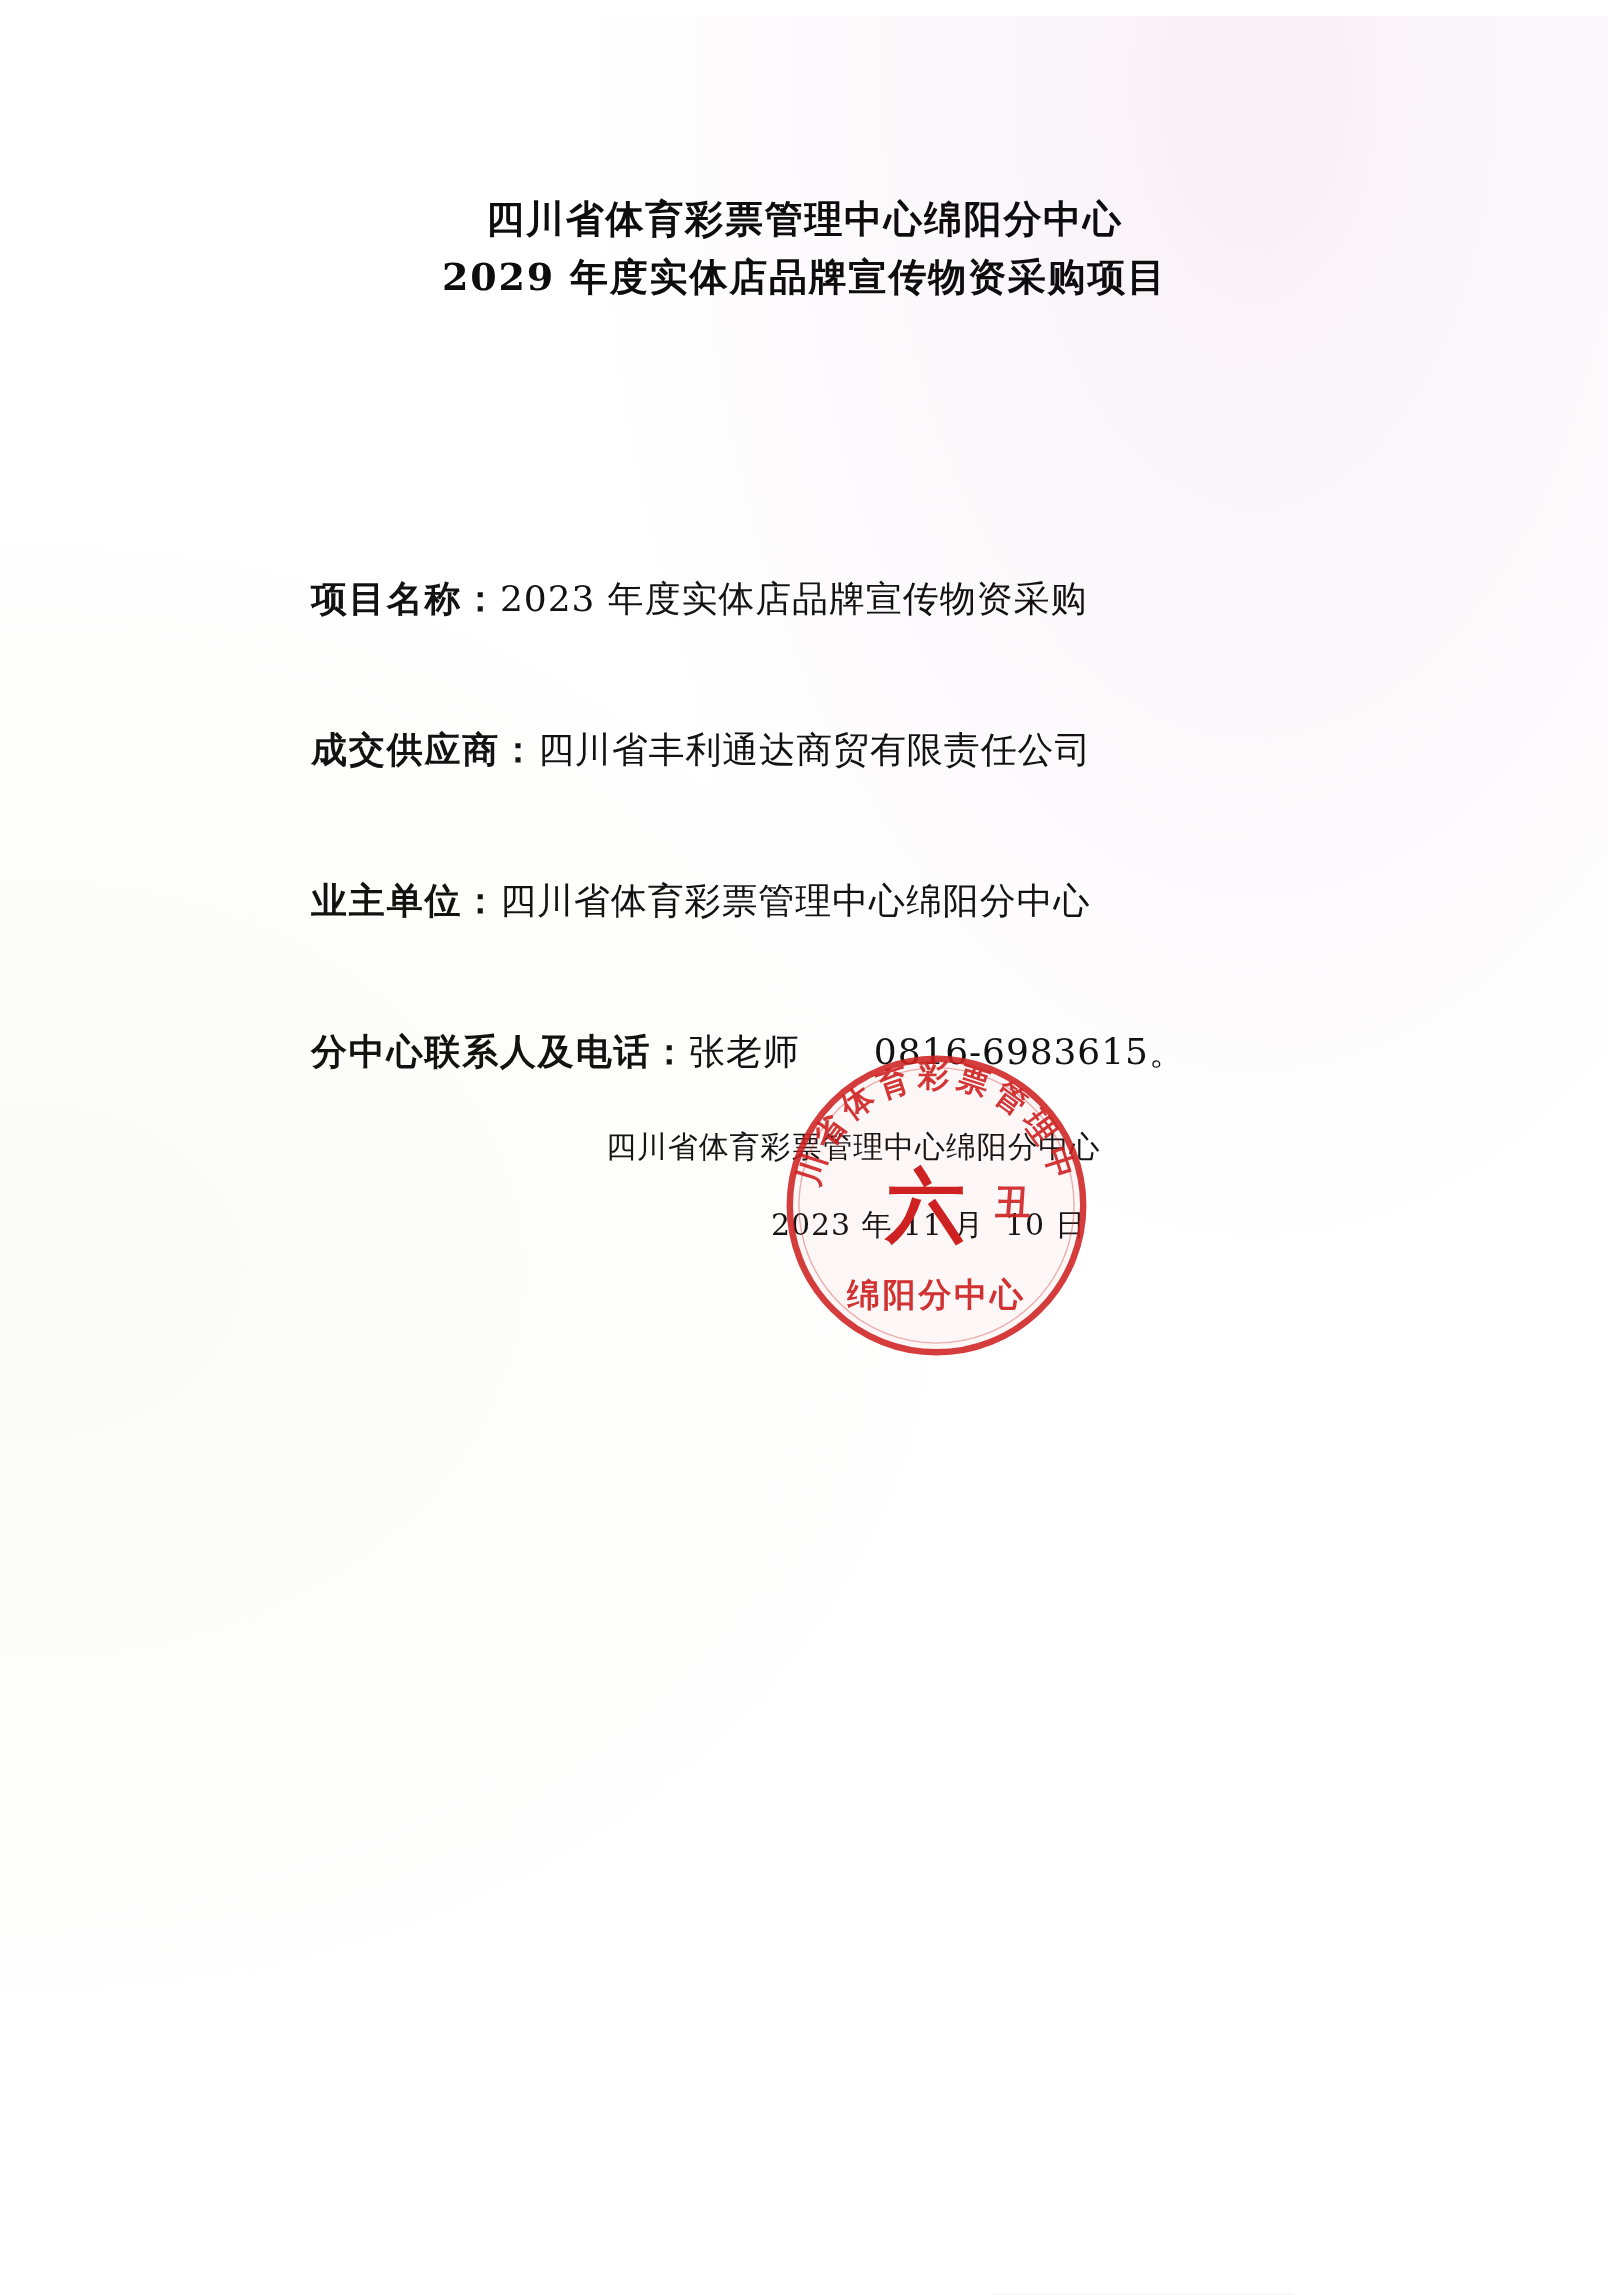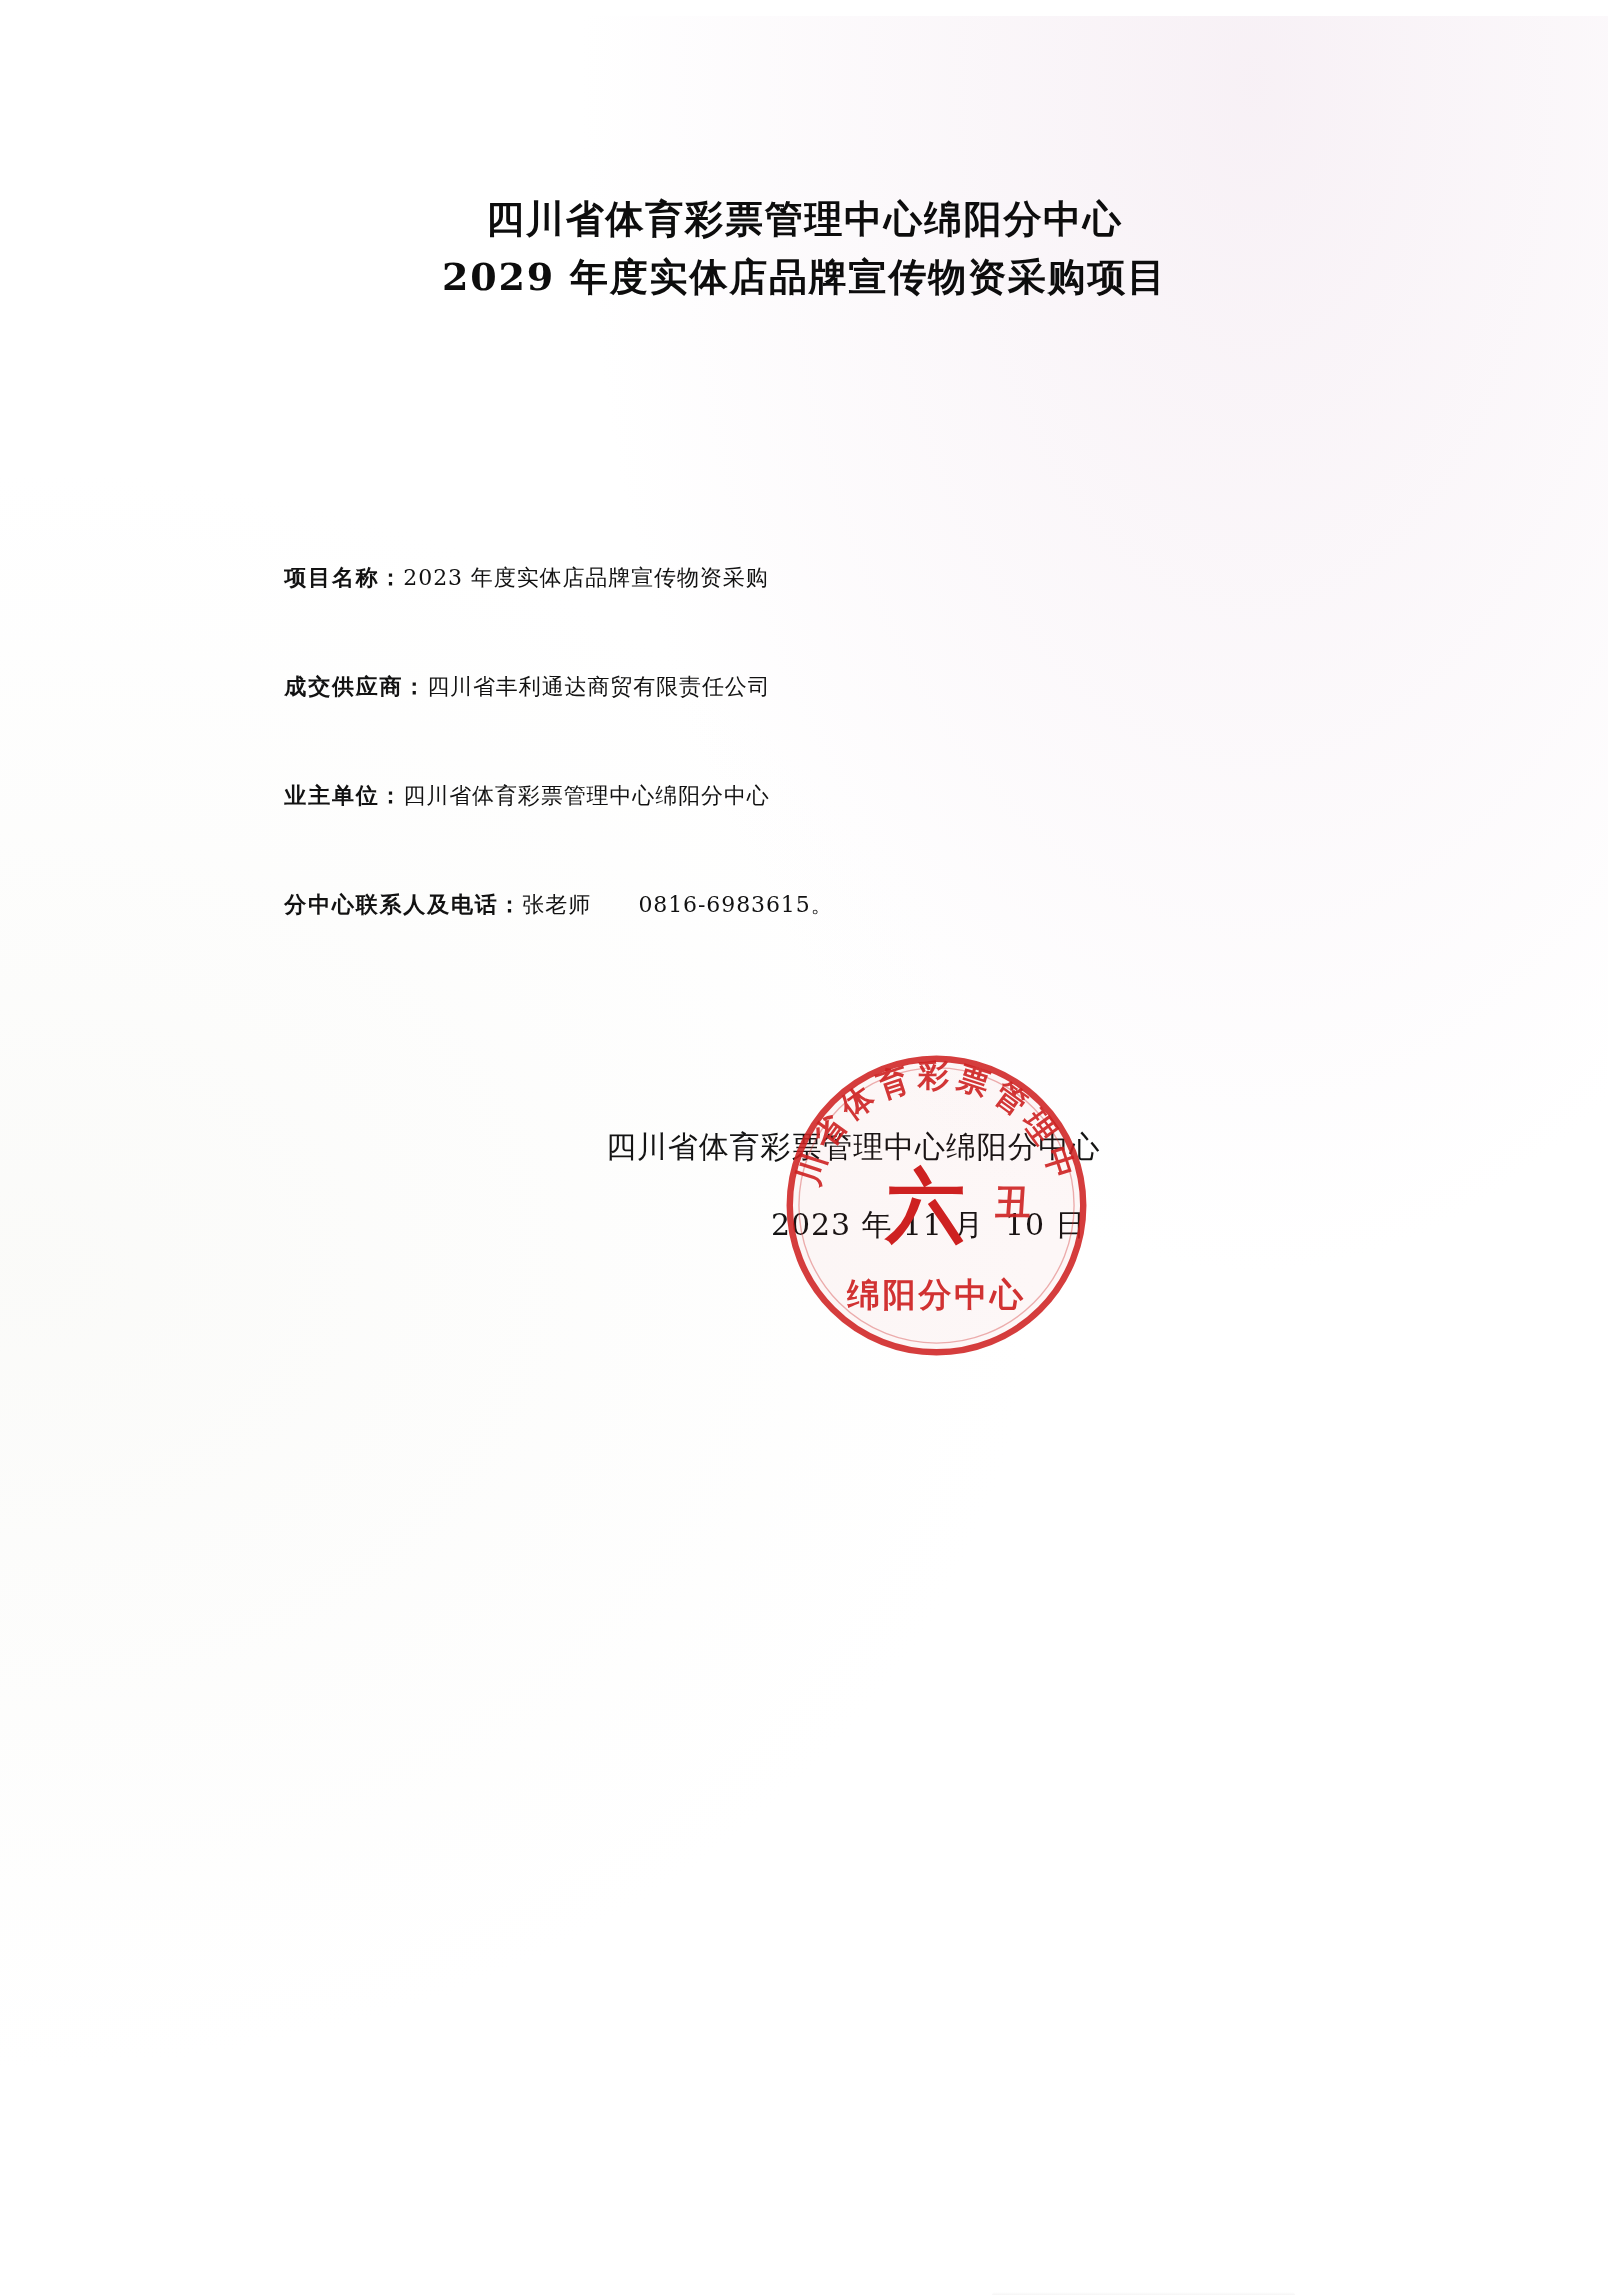--- a/index.html
+++ b/index.html
@@ -43,21 +43,21 @@
     color: #0d0d0d;
   }
 
   .body-block {
     position: absolute;
     top: 528px;
     left: 237px;
     width: 1157px;
   }
   .body-line {
-    font-size: 22px;
+    font-size: 36px;
     line-height: 1.0;
     margin-bottom: 42px;
     color: #121212;
     letter-spacing: 0.9px;
     white-space: pre;
   }
   .body-line .lbl {
     font-weight: bold;
     letter-spacing: 1.8px;
   }

